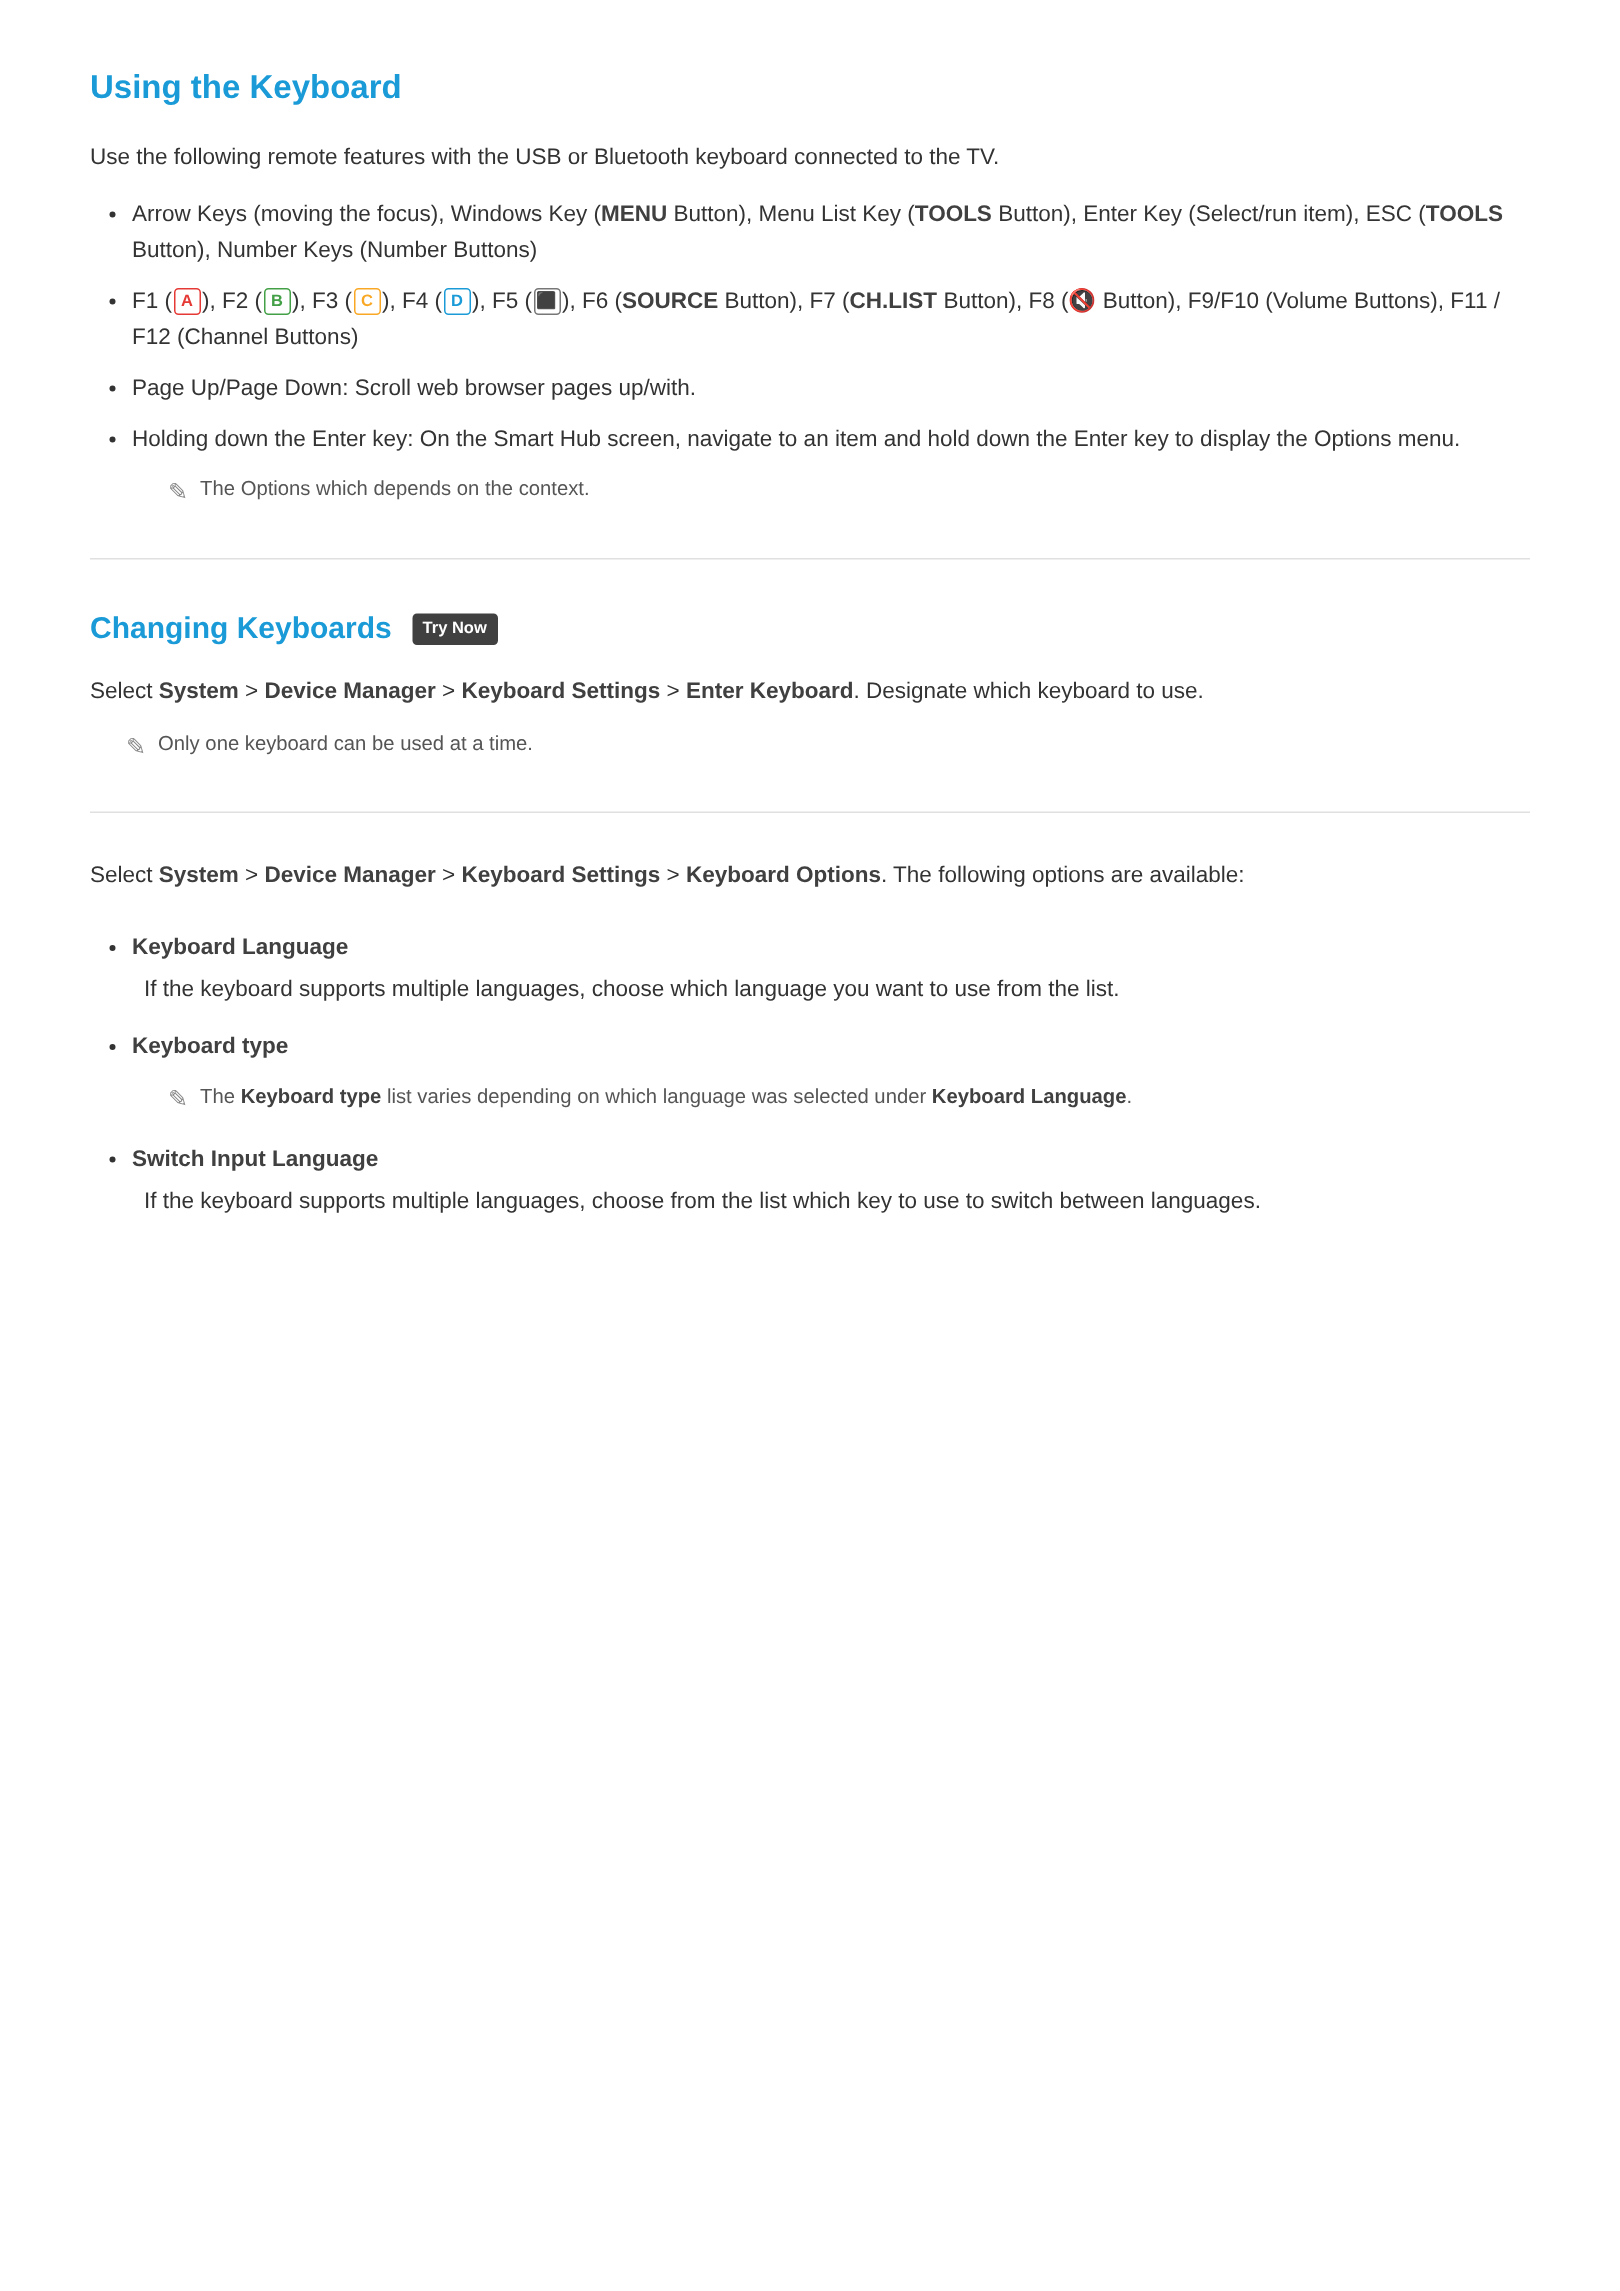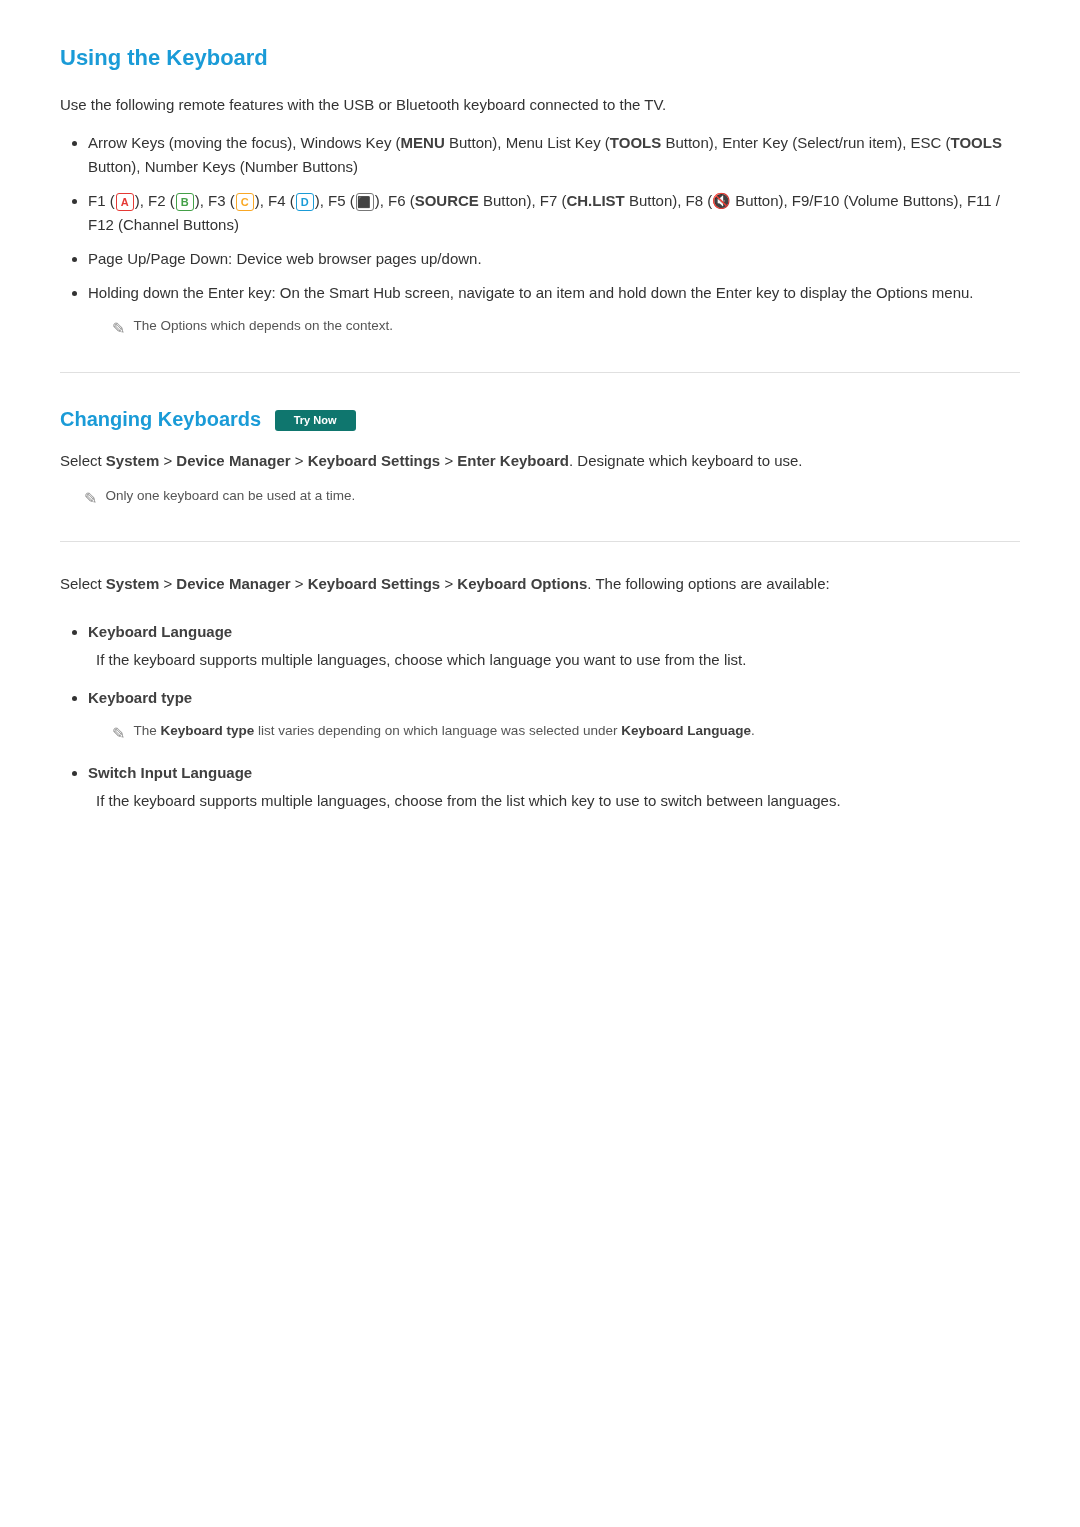--- a/index.html
+++ b/index.html
@@ -55,25 +55,25 @@
       margin-top: 30px;
       margin-bottom: 10px;
     }
     .section-divider {
       border: none;
       border-top: 1px solid #e0e0e0;
       margin: 30px 0;
     }
     .try-now-badge {
       display: inline-block;
-      background: #0f766e;
+      background: #404040;
       color: #fff;
       font-size: 11px;
       font-weight: 600;
-      padding: 2px 19px;
+      padding: 2px 7px;
       border-radius: 3px;
       margin-left: 8px;
       vertical-align: middle;
     }
     .key-badge {
       display: inline-block;
       border: 1.5px solid;
       border-radius: 3px;
       width: 18px;
       height: 18px;
@@ -112,21 +112,21 @@
 <p class="intro-text">Use the following remote features with the USB or Bluetooth keyboard connected to the TV.</p>
 
 <ul>
   <li>
     Arrow Keys (moving the focus), Windows Key (<span class="cyan">MENU</span> Button), Menu List Key (<span class="cyan">TOOLS</span> Button), Enter Key (Select/run item), ESC (<span class="cyan">TOOLS</span> Button), Number Keys (Number Buttons)
   </li>
   <li>
     F1 (<span class="key-badge key-red">A</span>), F2 (<span class="key-badge key-green">B</span>), F3 (<span class="key-badge key-yellow">C</span>), F4 (<span class="key-badge key-blue">D</span>), F5 (<span class="key-badge key-gray">⬛</span>), F6 (<span class="cyan">SOURCE</span> Button), F7 (<span class="cyan">CH.LIST</span> Button), F8 (🔇 Button), F9/F10 (Volume Buttons), F11 / F12 (Channel Buttons)
   </li>
   <li>
-    Page Up/Page Down: Device web browser pages up/down.
+    Page Up/Page Down: Scroll web browser pages up/with.
   </li>
   <li>
     Holding down the Enter key: On the Smart Hub screen, navigate to an item and hold down the Enter key to display the Options menu.
     <div class="note-block">
       <span class="note-icon">✎</span>
       <span>The Options which depends on the context.</span>
     </div>
   </li>
 </ul>
 

